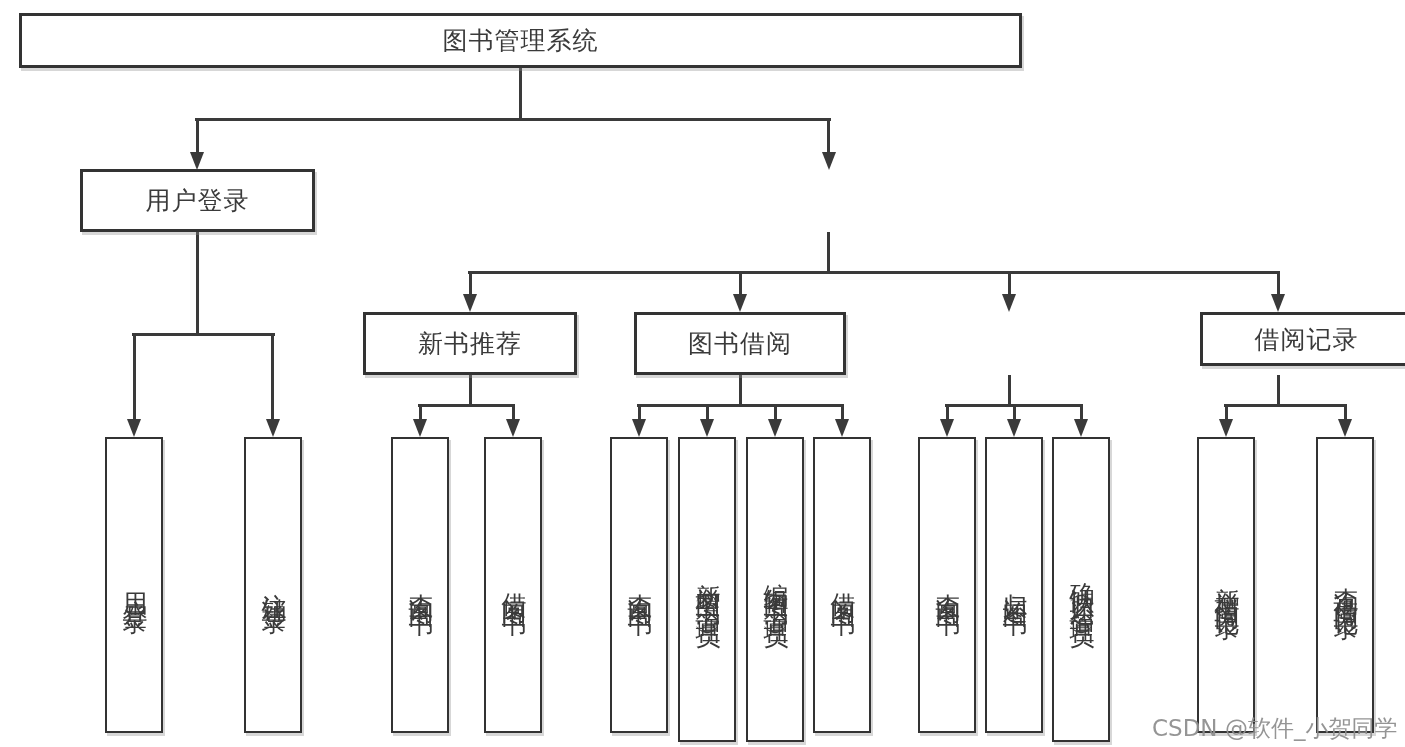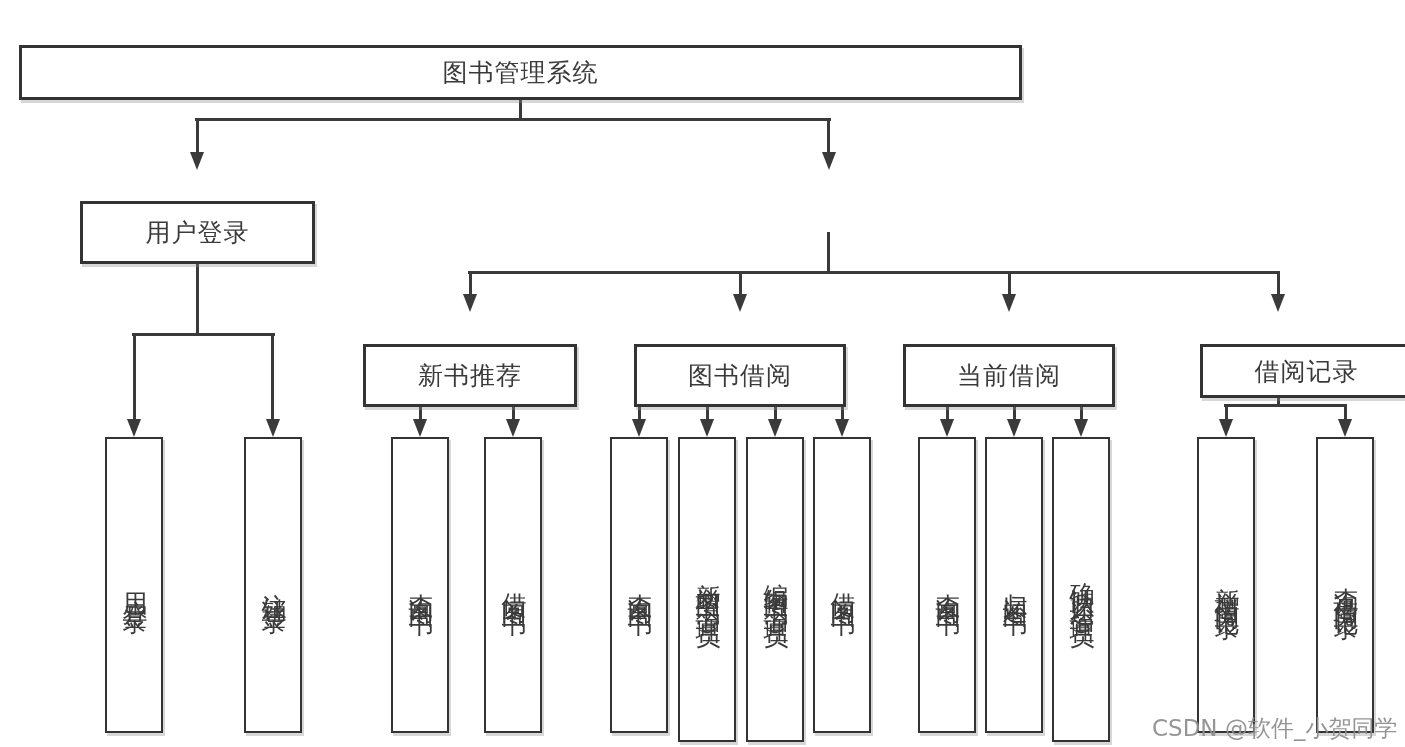--- a/index.html
+++ b/index.html
@@ -14,21 +14,20 @@
   }
   
   .hbox {
     position: absolute;
     background: #ffffff;
     border: 3px solid #333333;
     display: flex;
     align-items: center;
     justify-content: center;
     box-shadow: 2px 3px 0 rgba(140,140,140,0.35);
-    margin-top: 32px;
   }
   .hbox span {
     font-size: 25px;
     color: #3a3a3a;
     letter-spacing: 1px;
     white-space: nowrap;
   }
   
   .vbox {
     position: absolute;
@@ -141,23 +140,20 @@
   <div class="hbox" style="left:80px;top:169px;width:235px;height:63px">
     <span>用户登录</span>
   </div>
 
   <div class="hbox" style="left:634px;top:312px;width:212px;height:63px">
     <span>图书借阅</span>
   </div>
   <div class="hbox" style="left:363px;top:312px;width:214px;height:63px">
     <span>新书推荐</span>
   </div>
-  <div class="hbox" style="left:903px;top:312px;width:212px;height:63px">
-    <span>当前借阅</span>
-  </div>
   <div class="hbox" style="left:1200px;top:312px;width:213px;height:54px">
     <span>借阅记录</span>
   </div>
 
   <div class="vbox" style="left:105px;top:437px">
     <span>用户登录</span>
   </div>
   <div class="vbox" style="left:244px;top:437px">
     <span>注销登录</span>
   </div>

